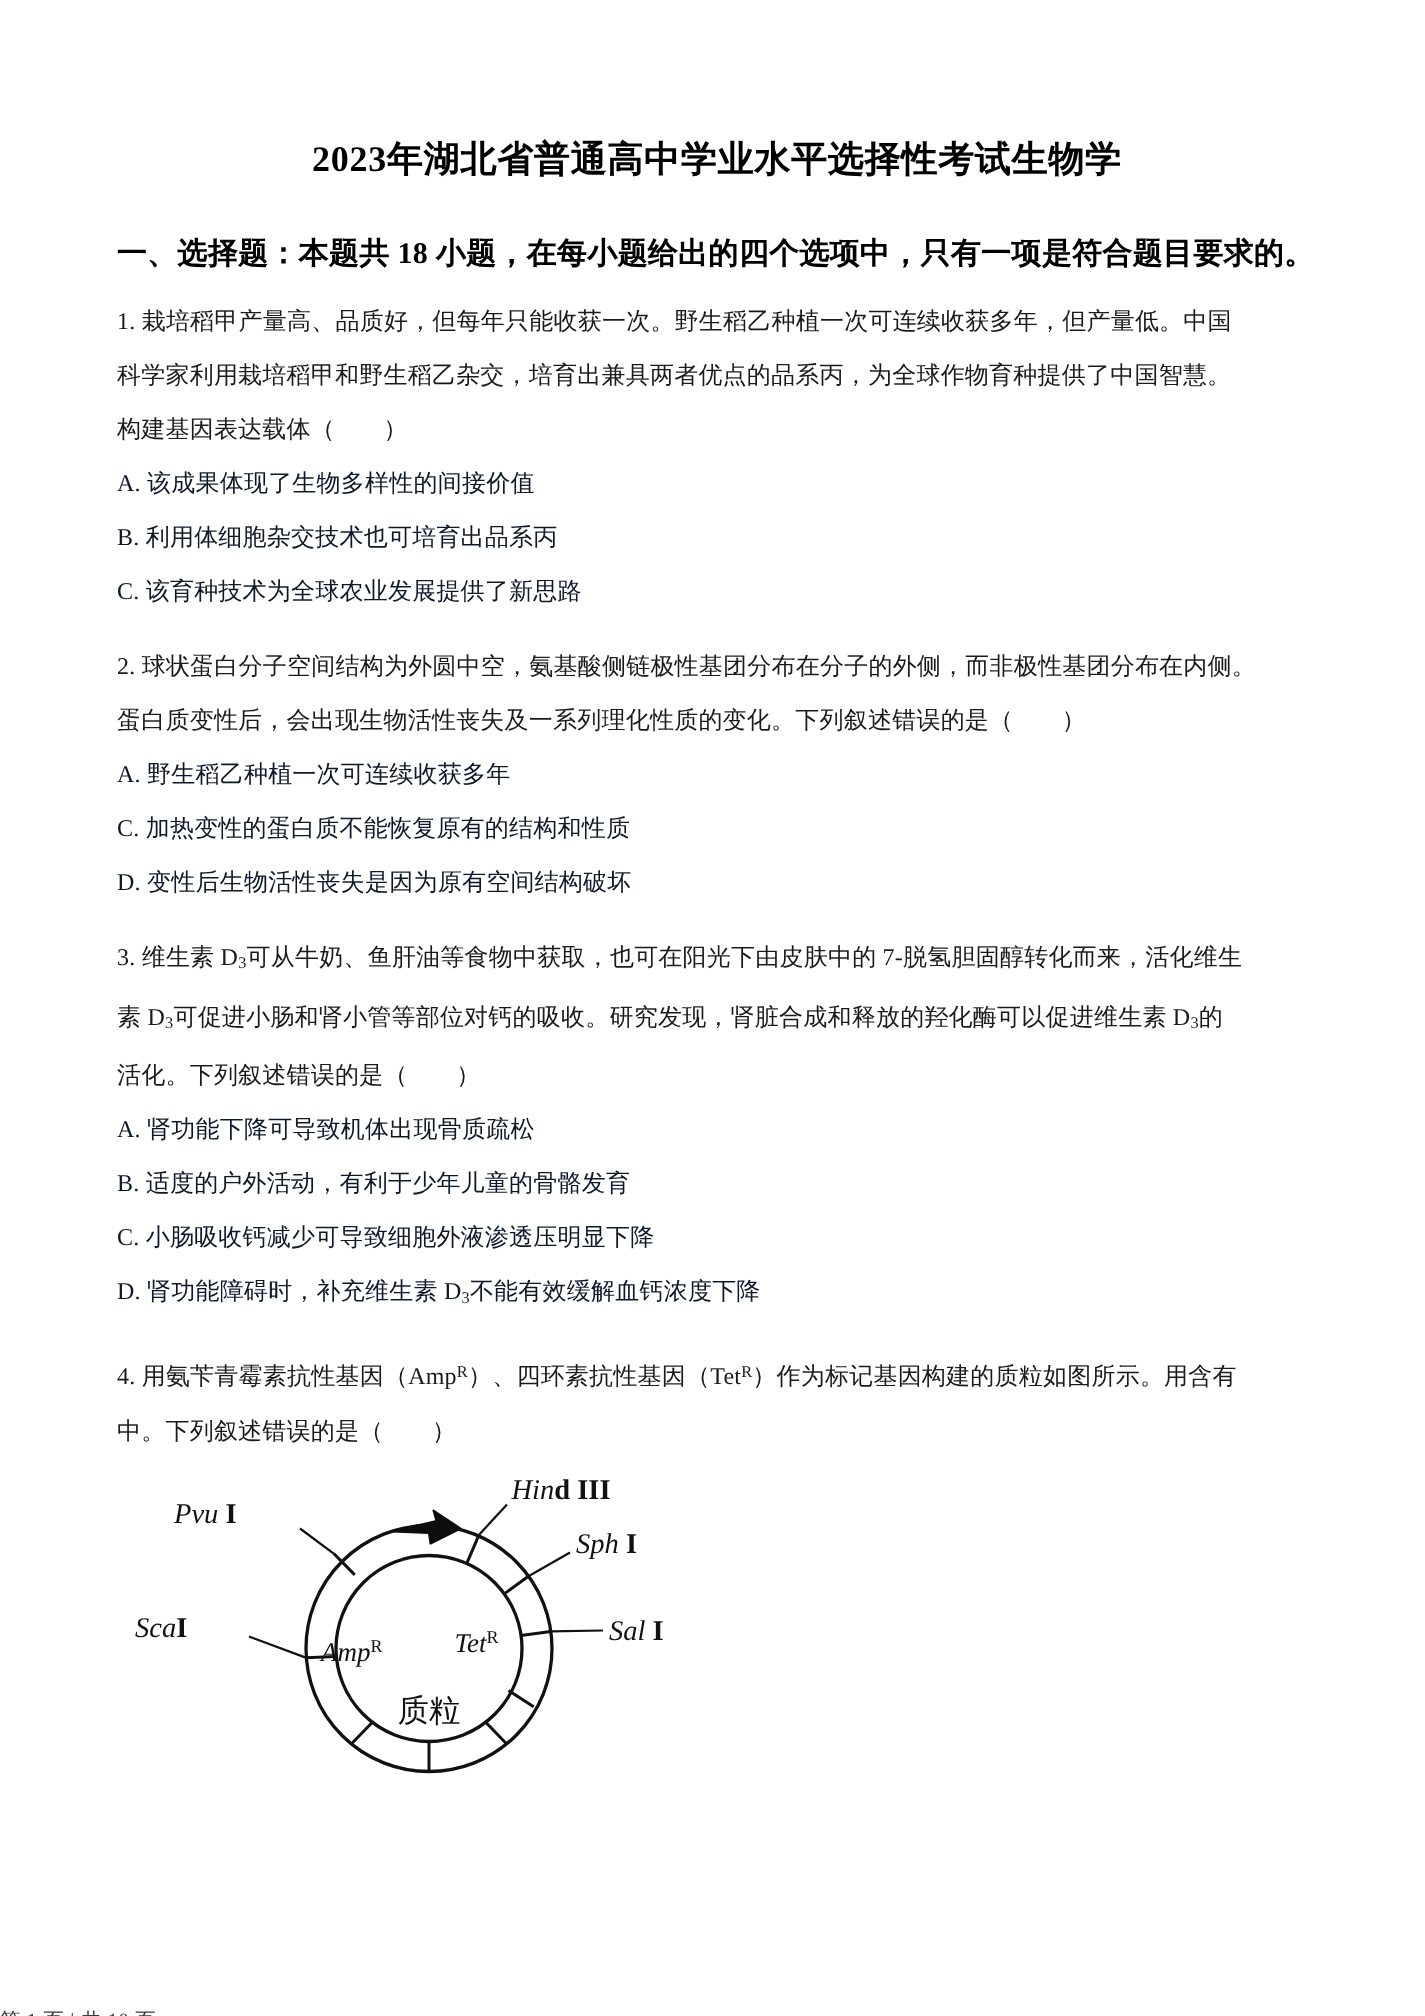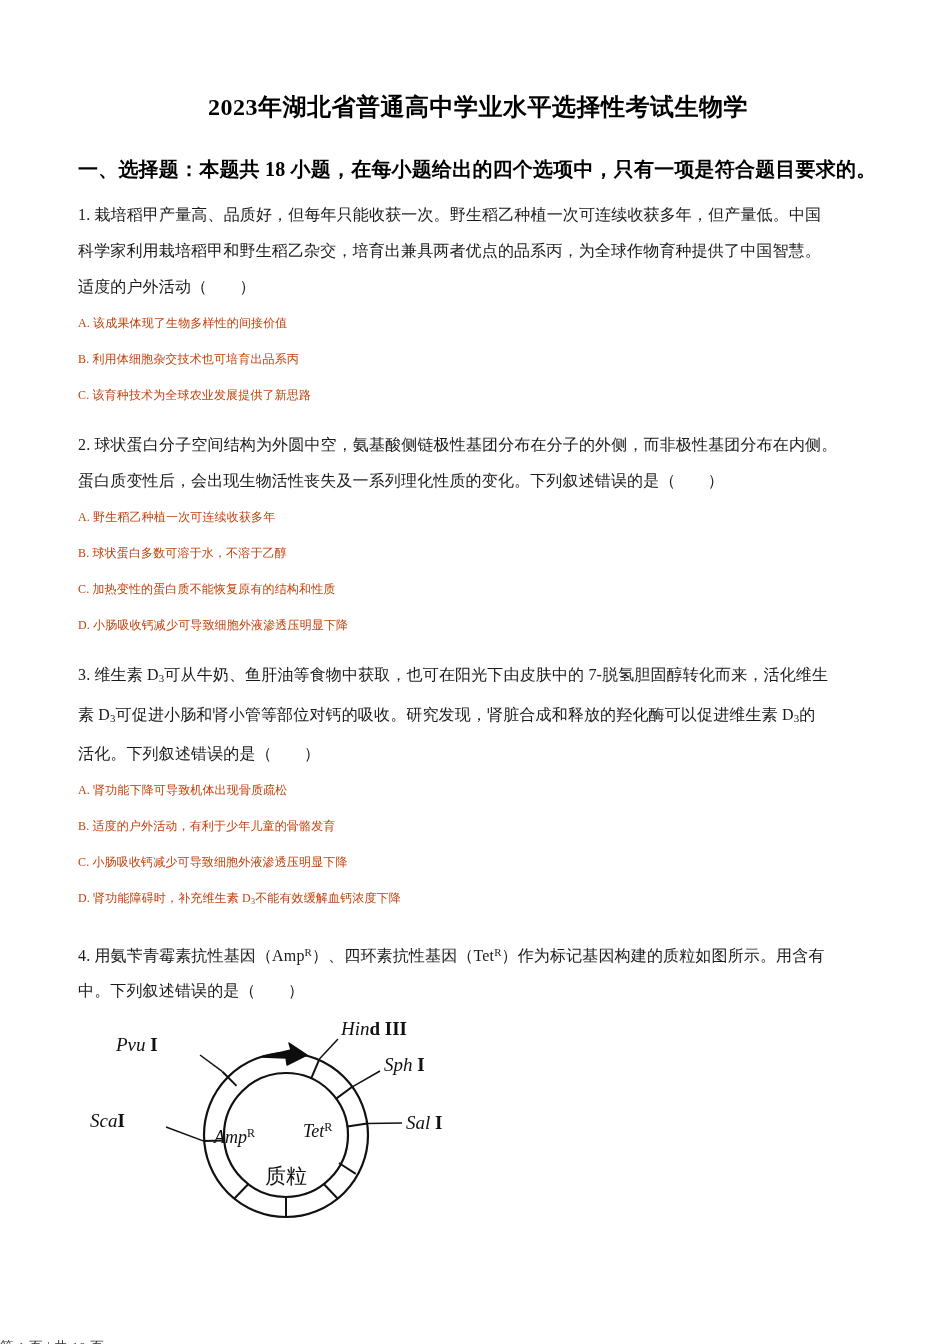--- a/index.html
+++ b/index.html
@@ -47,24 +47,24 @@
     margin-top: 14px;
   }
   .line {
     font-size: 16px;
     line-height: 36px;
     letter-spacing: 0.15px;
     color: #1a1a1a;
     white-space: pre-wrap;
   }
   .opt {
-    font-size: 12px;
+    font-size: 16px;
     line-height: 36px;
     letter-spacing: 0.15px;
-    color: #c2410c;
+    color: #0f172a;
   }
   sub { font-size: 0.68em; vertical-align: -0.22em; }
   sup { font-size: 0.68em; vertical-align: 0.42em; }
 
   
   .figure-wrap {
     margin-top: 6px;
     padding-left: 10px;
   }
   .plasmid-svg { display: block; }
@@ -104,33 +104,32 @@
 
 <div class="page">
 
   <h1 class="doc-title">2023年湖北省普通高中学业水平选择性考试生物学</h1>
 
   <div class="section-head">一、选择题：本题共 18 小题，在每小题给出的四个选项中，只有一项是符合题目要求的。</div>
 
   <div class="qblock">
     <div class="line">1. 栽培稻甲产量高、品质好，但每年只能收获一次。野生稻乙种植一次可连续收获多年，但产量低。中国</div>
     <div class="line">科学家利用栽培稻甲和野生稻乙杂交，培育出兼具两者优点的品系丙，为全球作物育种提供了中国智慧。</div>
-    <div class="line">适度的户外活动（　　）</div>
+    <div class="line">构建基因表达载体（　　）</div>
     <div class="opt">A. 该成果体现了生物多样性的间接价值</div>
     <div class="opt">B. 利用体细胞杂交技术也可培育出品系丙</div>
     <div class="opt">C. 该育种技术为全球农业发展提供了新思路</div>
   </div>
 
   <div class="qblock">
     <div class="line">2. 球状蛋白分子空间结构为外圆中空，氨基酸侧链极性基团分布在分子的外侧，而非极性基团分布在内侧。</div>
     <div class="line">蛋白质变性后，会出现生物活性丧失及一系列理化性质的变化。下列叙述错误的是（　　）</div>
     <div class="opt">A. 野生稻乙种植一次可连续收获多年</div>
-    <div class="opt">B. 球状蛋白多数可溶于水，不溶于乙醇</div>
     <div class="opt">C. 加热变性的蛋白质不能恢复原有的结构和性质</div>
-    <div class="opt">D. 小肠吸收钙减少可导致细胞外液渗透压明显下降</div>
+    <div class="opt">D. 变性后生物活性丧失是因为原有空间结构破坏</div>
   </div>
 
   <div class="qblock">
     <div class="line">3. 维生素 D<sub>3</sub>可从牛奶、鱼肝油等食物中获取，也可在阳光下由皮肤中的 7-脱氢胆固醇转化而来，活化维生</div>
     <div class="line">素 D<sub>3</sub>可促进小肠和肾小管等部位对钙的吸收。研究发现，肾脏合成和释放的羟化酶可以促进维生素 D<sub>3</sub>的</div>
     <div class="line">活化。下列叙述错误的是（　　）</div>
     <div class="opt">A. 肾功能下降可导致机体出现骨质疏松</div>
     <div class="opt">B. 适度的户外活动，有利于少年儿童的骨骼发育</div>
     <div class="opt">C. 小肠吸收钙减少可导致细胞外液渗透压明显下降</div>
     <div class="opt">D. 肾功能障碍时，补充维生素 D<sub>3</sub>不能有效缓解血钙浓度下降</div>

